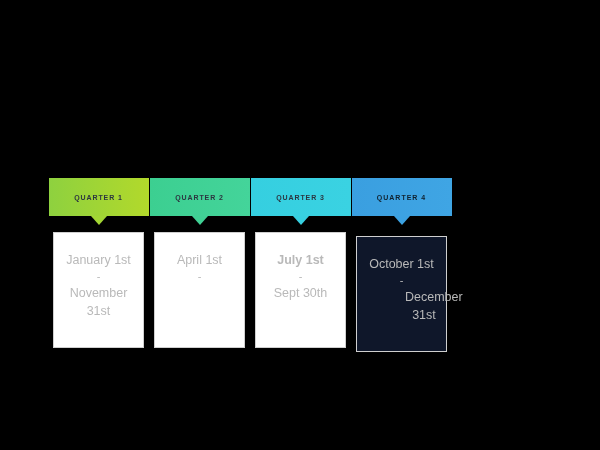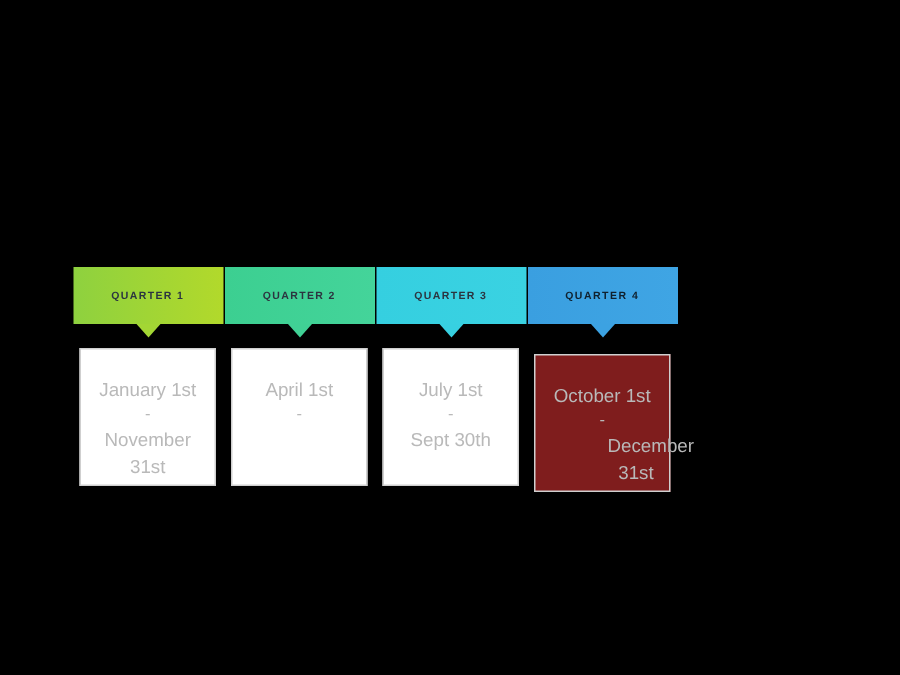--- a/index.html
+++ b/index.html
@@ -77,21 +77,21 @@
     height: 0;
     border-left: 8px solid transparent;
     border-right: 8px solid transparent;
     border-top: 9px solid #8ec63f;
   }
 
   
   .card {
     margin-top: 16px;
     width: 91px;
-    height: 92px;
+    height: 116px;
     background: #ffffff;
     border: 1px solid #cfcfcf;
     box-sizing: border-box;
     box-shadow: 1px 2px 3px rgba(0,0,0,0.35);
     display: flex;
     flex-direction: column;
     align-items: center;
     justify-content: flex-start;
     padding-top: 18px;
   }
@@ -146,34 +146,34 @@
     </div>
 
     <div class="quarter">
       <div class="banner-wrap">
         <div class="banner" style="background: linear-gradient(90deg, rgb(53, 207, 224) 0%, rgb(58, 210, 226) 100%);">
           <span class="banner-label">QUARTER 3</span>
         </div>
         <div class="notch" style="border-top-color: rgb(55, 208, 225);"></div>
       </div>
       <div class="card" style="background: rgb(255, 255, 255); border-color: rgb(207, 207, 207);">
-        <div class="card-line" style="color: rgb(185, 185, 185);">July 1st</div>
+        <div class="card-line" style="color: rgb(185, 185, 185); font-weight: bold;">July 1st</div>
         <div class="card-dash" style="color: rgb(185, 185, 185);">-</div>
         <div class="card-line" style="color: rgb(185, 185, 185);">Sept 30th</div>
       </div>
     </div>
 
     <div class="quarter">
       <div class="banner-wrap">
         <div class="banner" style="background: linear-gradient(90deg, rgb(58, 159, 224) 0%, rgb(63, 165, 228) 100%);">
           <span class="banner-label strong">QUARTER 4</span>
         </div>
         <div class="notch" style="border-top-color: rgb(60, 162, 226);"></div>
       </div>
-      <div class="card" style="background: #7f1d1d; border-color: rgb(207, 207, 207); margin-top: 20px;">
+      <div class="card" style="background: #0f172a; border-color: rgb(207, 207, 207); margin-top: 20px;">
         <div class="card-line" style="color: rgb(185, 185, 185);">October 1st</div>
         <div class="card-dash" style="color: rgb(185, 185, 185);">-</div>
         <div class="card-line" style="color: rgb(185, 185, 185); padding-left: 48px;">December 31st</div>
       </div>
     </div>
 
   </div>
 </div>
 
 </body></html>

